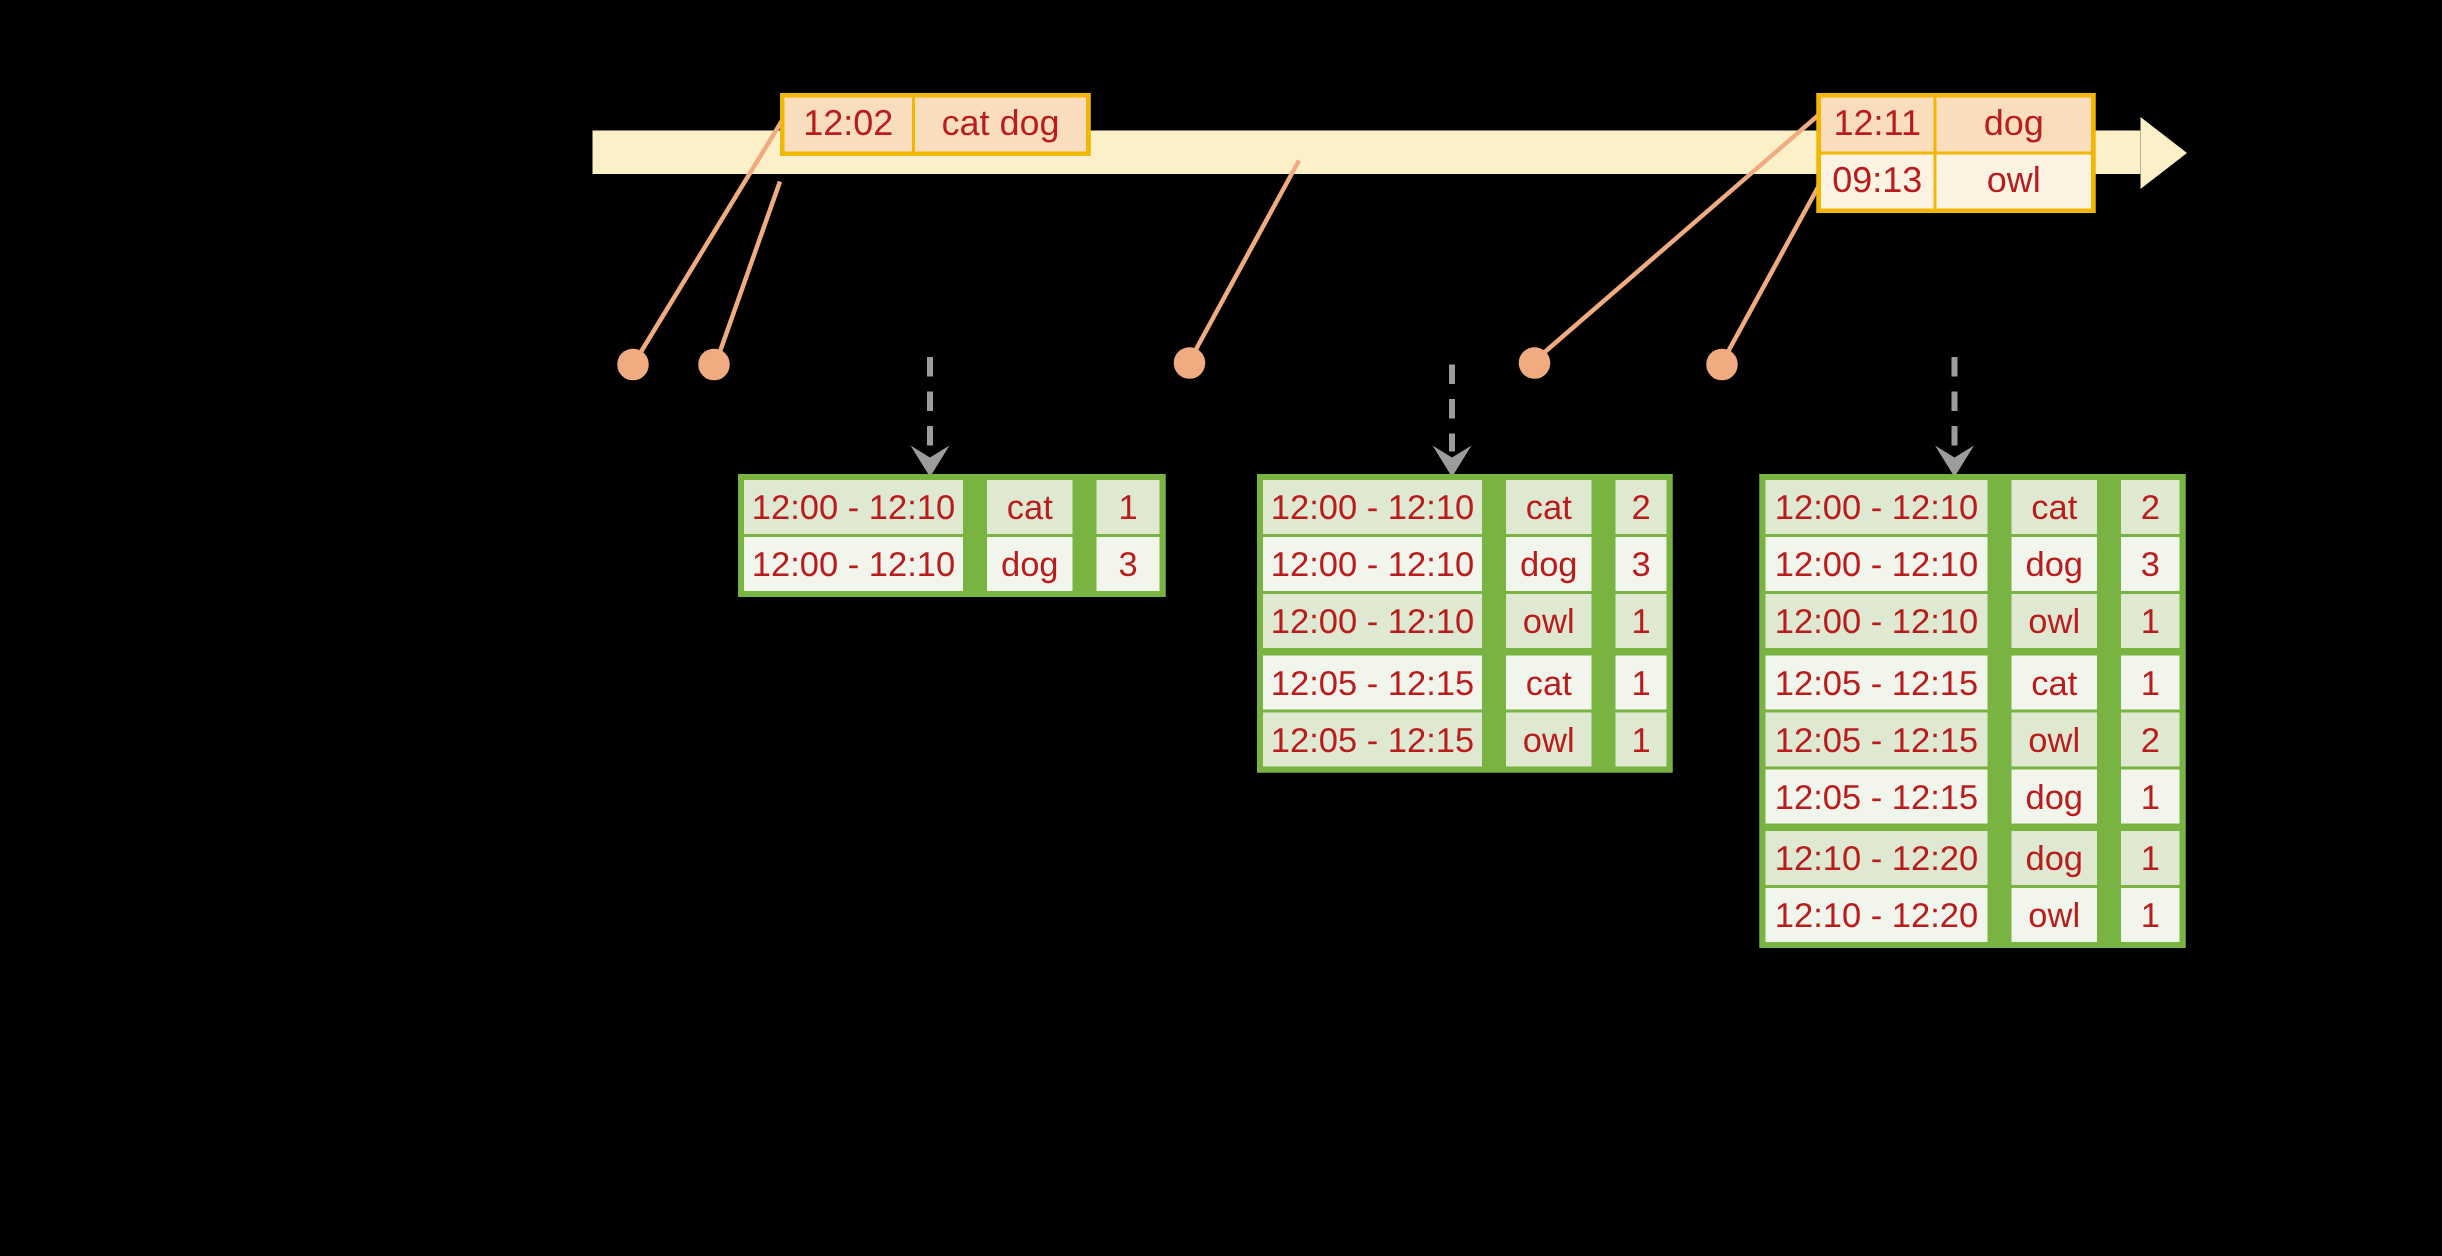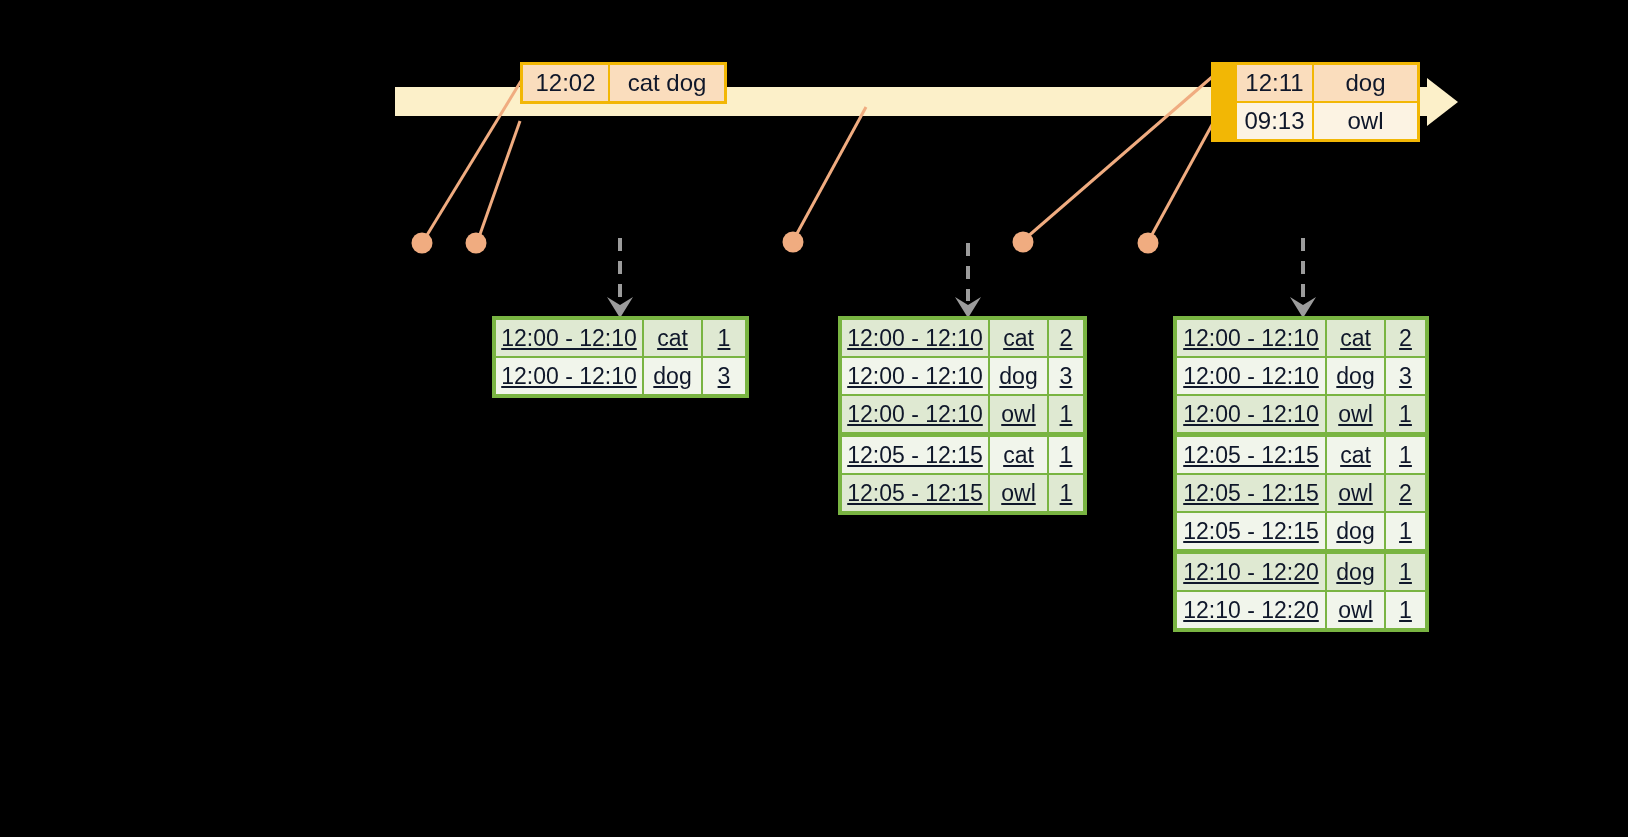--- a/index.html
+++ b/index.html
@@ -2,21 +2,21 @@
 <html><head>
 <meta charset="utf-8">
 <style>
   html,body{margin:0;padding:0;background:#000;}
   .canvas{
     position:relative;
     width:1628px;height:837px;
     background:#000;
     overflow:hidden;
     font-family:"Liberation Sans","DejaVu Sans",sans-serif;
-    color:#0f172a;
+    color:#b91c1c;
   }
 
   
   .band{
     position:absolute;left:395px;top:87px;width:1032px;height:29px;
     background:#fcf0c9;
   }
   .band-head{
     position:absolute;left:1427px;top:78px;width:0;height:0;
     border-top:24px solid transparent;
@@ -35,29 +35,29 @@
   }
   .erow{display:grid;gap:2px;}
   .ecell{
     height:36px;line-height:36px;text-align:center;
     font-size:24px;white-space:nowrap;
   }
   .peach{background:#faddbd;}
   .cream{background:#fcf3e3;}
   .et1{left:520px;top:62px;} .et1 .erow{grid-template-columns:85px 114px;}
   .et2{left:865px;top:82px;} .et2 .erow{grid-template-columns:85px 114px;}
-  .et3{left:1211px;top:62px;padding-left:23px;} .et3 .erow{grid-template-columns:75px 103px;}
+  .et3{left:1211px;top:62px;} .et3 .erow{grid-template-columns:75px 103px;}
 
   
   .gtable{
     position:absolute;z-index:3;
     background:#79b442;border:4px solid #79b442;
     display:flex;flex-direction:column;gap:2px;
   }
-  .grow{display:grid;gap:2px;text-decoration:underline;}
+  .grow{display:grid;gap:16px;}
   .gcell{
     height:36px;line-height:36px;text-align:center;
     font-size:23px;white-space:nowrap;
   }
   .grow:nth-child(odd) .gcell{background:#dfe9d2;}
   .grow:nth-child(even) .gcell{background:#f1f5eb;}
   .group-start{margin-top:3px;}
   .gt1{left:492px;top:316px;} .gt1 .grow{grid-template-columns:146px 57px 42px;}
   .gt2{left:838px;top:316px;} .gt2 .grow{grid-template-columns:146px 57px 34px;}
   .gt3{left:1173px;top:316px;}.gt3 .grow{grid-template-columns:148px 57px 39px;}

